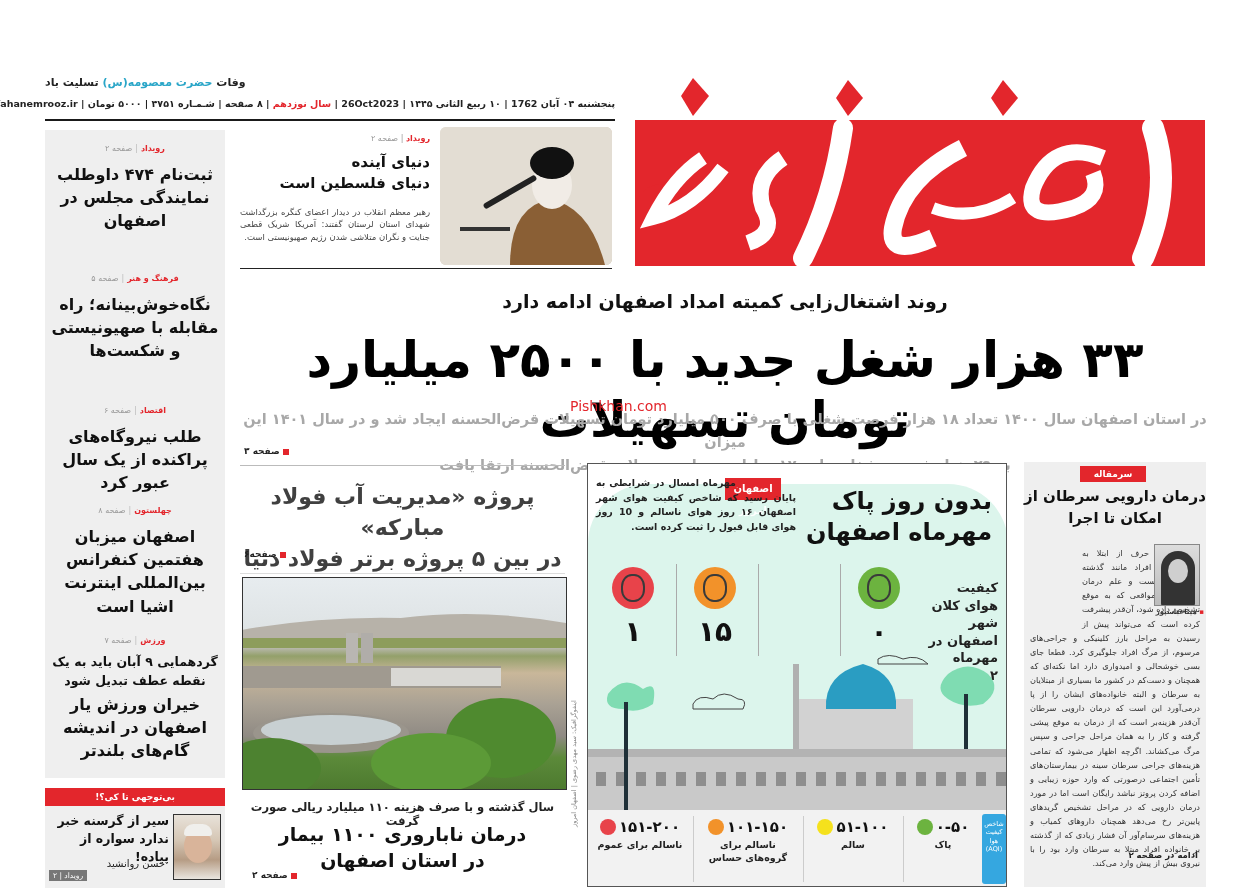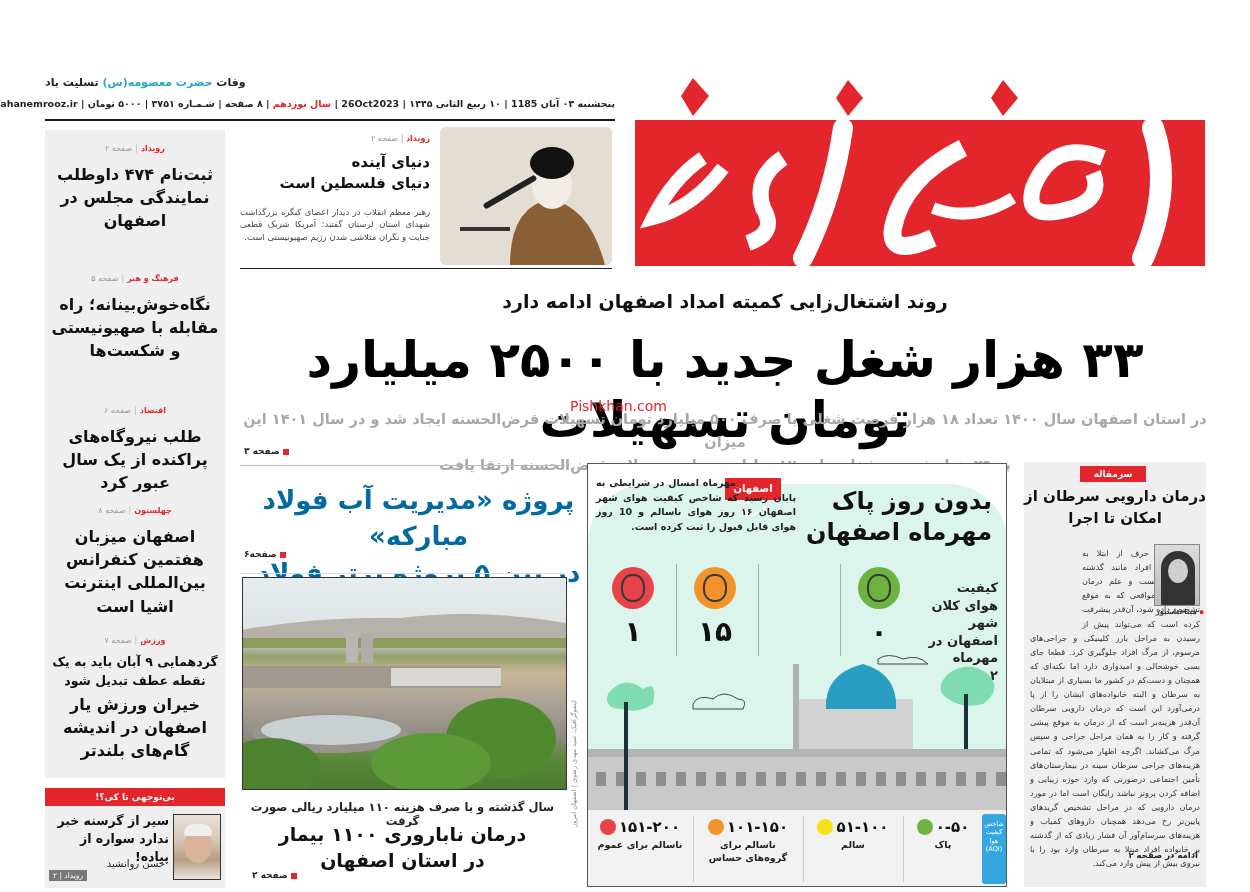--- a/index.html
+++ b/index.html
@@ -48,21 +48,21 @@
   .supertitle { left: 240px; top: 290px; width: 970px; text-align: center; font-size: 19px; font-weight: bold; color: #111; }
   .headline { left: 240px; top: 330px; width: 970px; text-align: center; font-size: 50px; font-weight: bold; color: #000; letter-spacing: -1px; line-height: 1.2; }
   .watermark { left: 570px; top: 398px; font-size: 14px; color: #e3262c; direction: ltr; }
   .lede { left: 240px; top: 408px; width: 970px; text-align: center; font-size: 14.5px; font-weight: bold; color: #a8a8a8; line-height: 1.6; }
   .page-ref { font-size: 9px; font-weight: bold; color: #222; }
   .page-ref .sq { display: inline-block; width: 6px; height: 6px; background: #e3262c; margin-left: 3px; vertical-align: middle; }
   .lede-ref { left: 244px; top: 446px; }
 
   
   .rule-s2 { left: 240px; top: 465px; width: 325px; height: 1px; background: #bbb; }
-  .s2-title { left: 256px; top: 482px; width: 325px; text-align: center; font-size: 26px; font-weight: bold; line-height: 1.4; color: #0369a1; }
+  .s2-title { left: 240px; top: 482px; width: 325px; text-align: center; font-size: 22px; font-weight: bold; line-height: 1.4; color: #404040; }
   .s2-ref { left: 244px; top: 549px; }
   .rule-s2b { left: 240px; top: 573px; width: 325px; height: 1px; background: #ddd; }
 
   
   .plant-photo { left: 242px; top: 577px; width: 325px; height: 213px; border: 1px solid #333; overflow: hidden; background: linear-gradient(180deg,#e7ecef 0%,#dde2e3 28%,#b9b9ae 33%,#93a06a 37%,#c9b79a 45%,#a9a194 60%,#8f8a83 75%,#5c8a3a 85%,#4d7a2f 100%); }
   .photo-credit { left: 570px; top: 700px; width: 12px; height: 180px; writing-mode: vertical-rl; transform: rotate(180deg); font-size: 6.5px; color: #888; white-space: nowrap; }
 
   .s3-kicker { left: 240px; top: 800px; width: 325px; text-align: center; font-size: 11.5px; font-weight: bold; color: #222; }
   .s3-title { left: 240px; top: 822px; width: 325px; text-align: center; font-size: 19px; font-weight: bold; line-height: 1.35; color: #111; }
   .s3-ref { left: 252px; top: 870px; }
@@ -105,21 +105,21 @@
 </style>
 </head>
 <body>
 
 <div class="abs condolence">
   <span>وفات</span>
   <span class="hl">حضرت معصومه(س)</span>
   <span>تسلیت باد</span>
 </div>
 <div class="abs dateline">
-  <span>پنجشنبه ۰۴ آبان 1185</span> |
+  <span>پنجشنبه ۰۴ آبان 1762</span> |
   <span>۱۰ ربیع الثانی ۱۴۴۵</span> |
   <span>26Oct2023</span> |
   <span class="red">سال نوزدهم</span> |
   <span>۸ صفحه</span> |
   <span>شـمـاره ۴۷۵۱</span> |
   <span>۵۰۰۰ تومان</span> |
   <span>www.esfahanemrooz.ir</span>
 </div>
 <div class="abs rule-top"></div>
 

